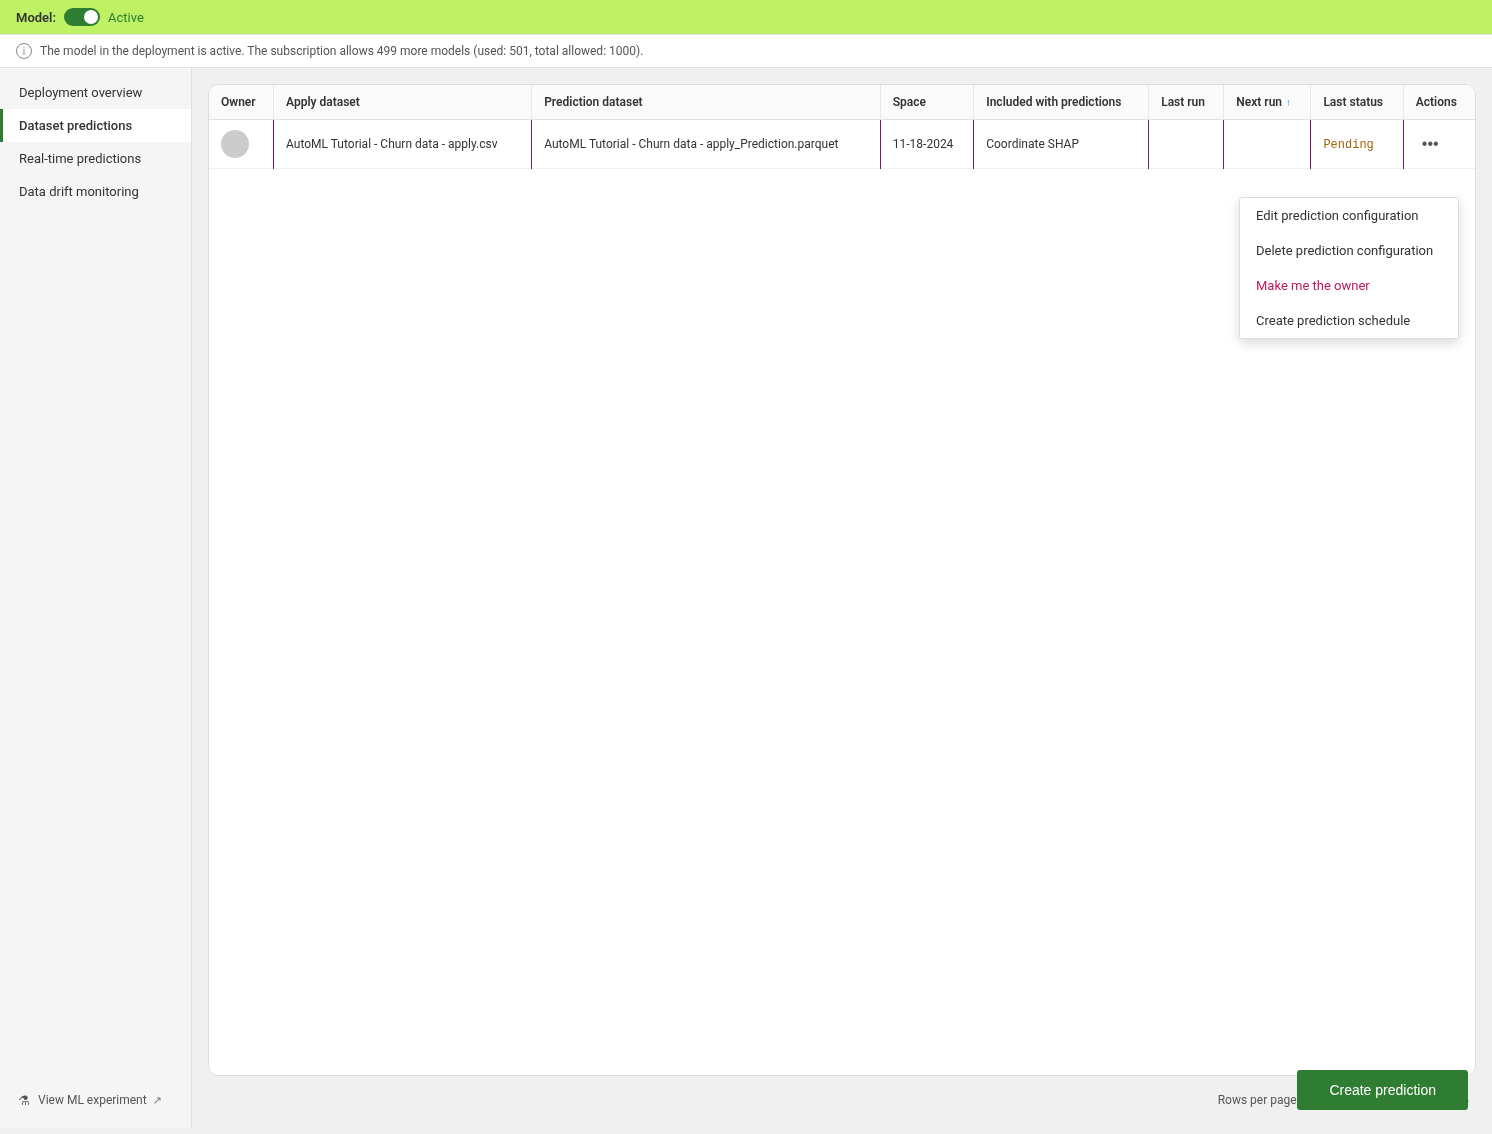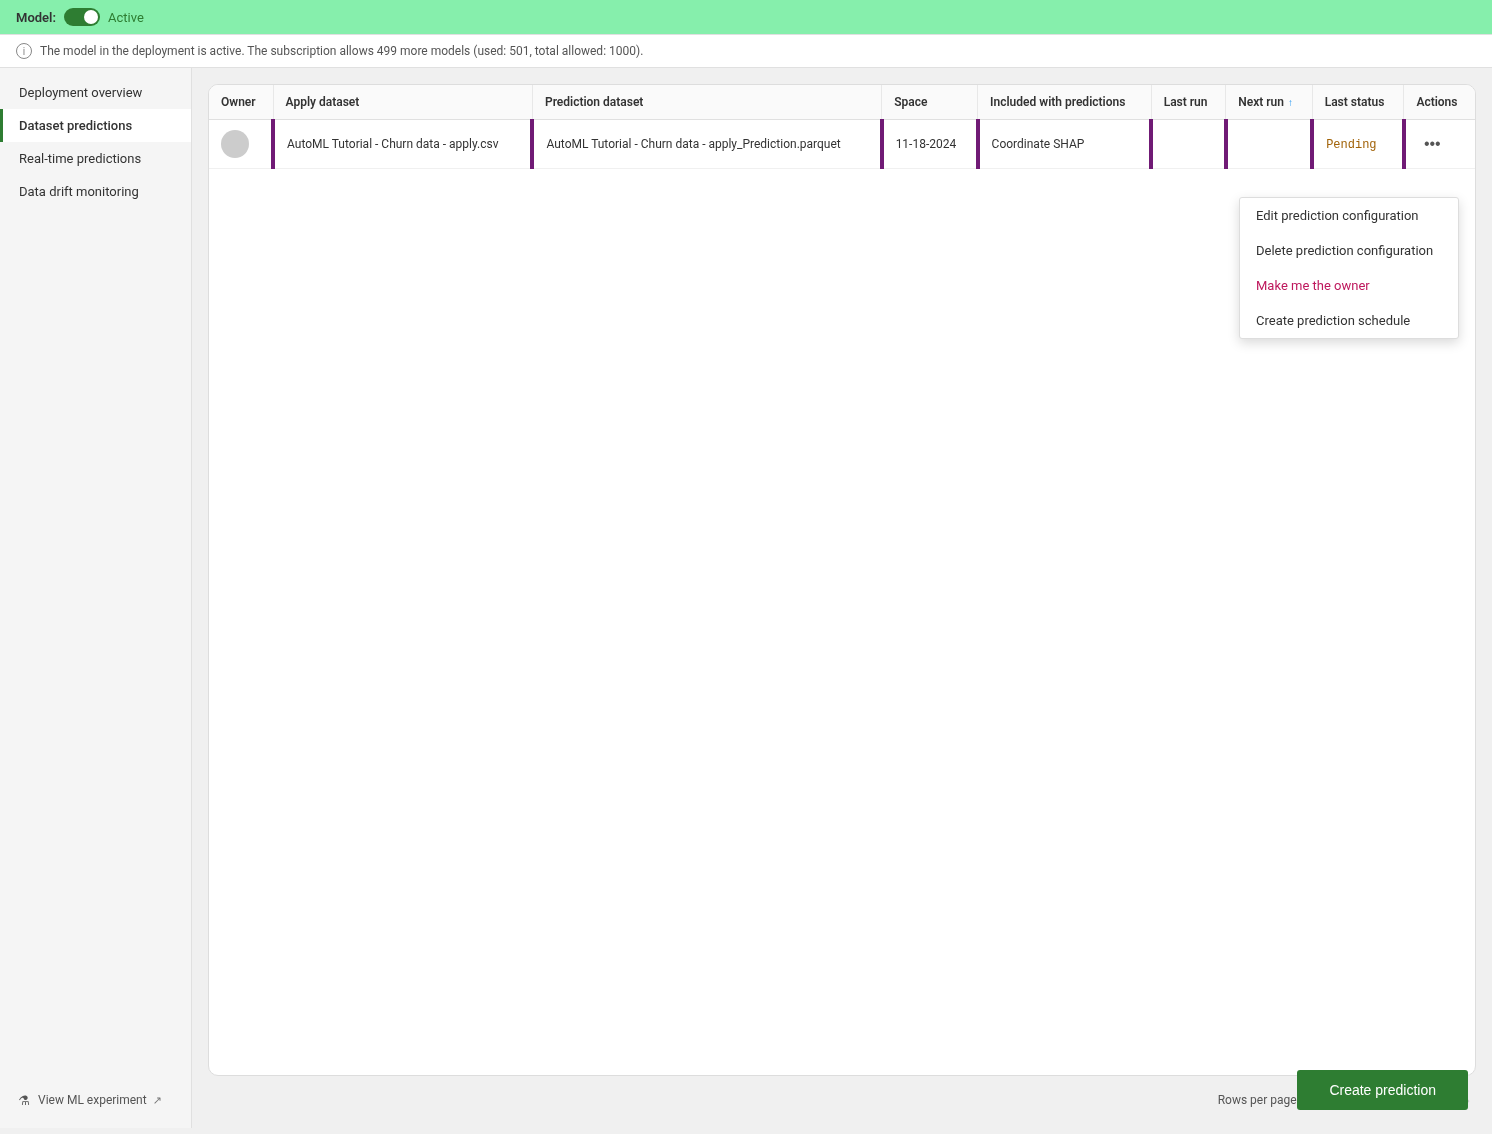--- a/index.html
+++ b/index.html
@@ -1,19 +1,19 @@
 <!DOCTYPE html>
 <html><head>
   <meta charset="utf-8">
   <style>
     * { box-sizing: border-box; margin: 0; padding: 0; }
     body { font-family: -apple-system, BlinkMacSystemFont, 'Segoe UI', Roboto, sans-serif; font-size: 13px; background: #f0f0f0; color: #333; height: 1134px; width: 1492px; overflow: hidden; }
 
     .top-bar {
-      background: #86efac;
+      background: #bef264;
       padding: 8px 16px;
       display: flex;
       align-items: center;
       gap: 8px;
       border-bottom: 1px solid #e0e0e0;
     }
     .model-label { font-weight: 600; font-size: 13px; }
     .toggle-switch {
       width: 36px; height: 18px; background: #2e7d32; border-radius: 9px;
       position: relative; display: inline-block;
@@ -118,21 +118,21 @@
       font-weight: 600;
       color: #333;
       border-right: 1px solid #e8e8e8;
       font-size: 12px;
     }
     thead th:last-child { border-right: none; }
     tbody tr { border-bottom: 1px solid #f0f0f0; }
     tbody td {
       padding: 10px 12px;
       color: #333;
-      border-right: 4px solid #701a75;
+      border-right: 1px solid #701a75;
       vertical-align: middle;
     }
     tbody td:last-child { border-right: none; }
 
     .owner-avatar {
       width: 28px; height: 28px; border-radius: 50%; background: #ccc;
     }
 
     .sort-icon {
       display: inline-block; margin-left: 4px; color: #2196f3; font-size: 10px;

